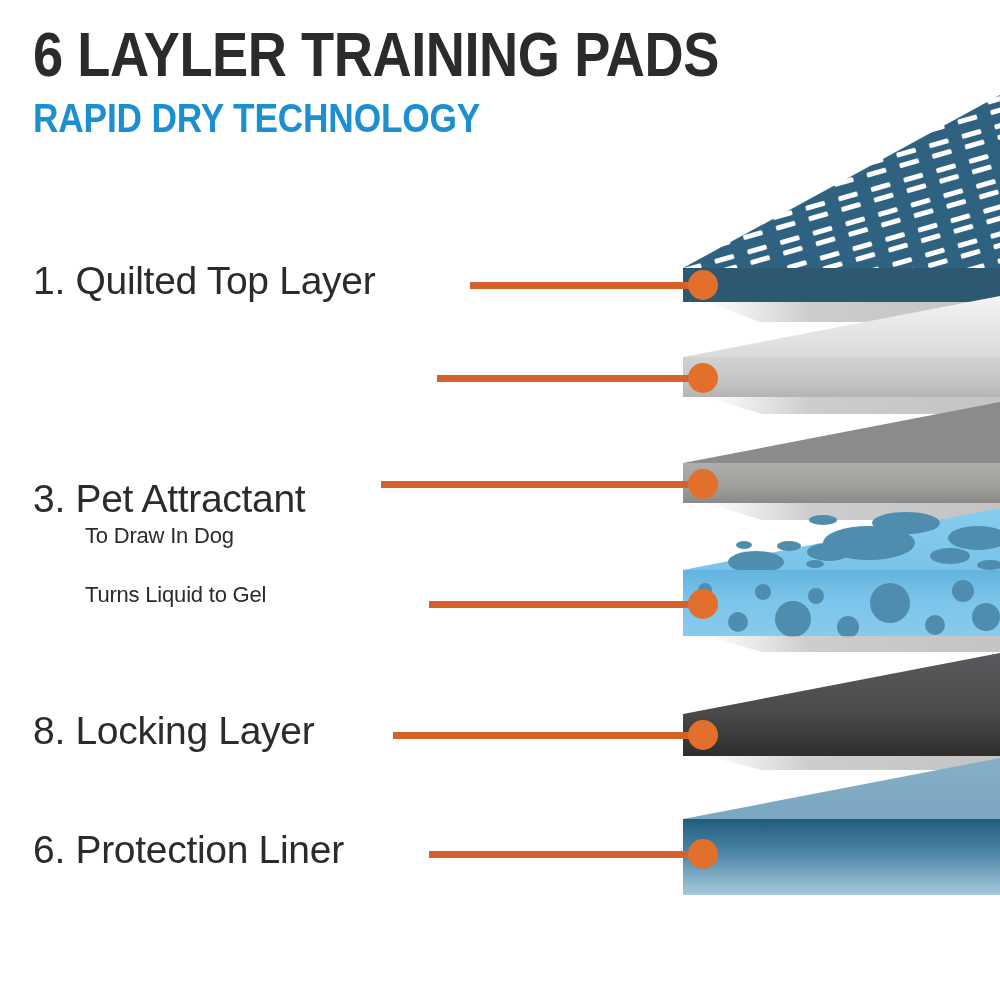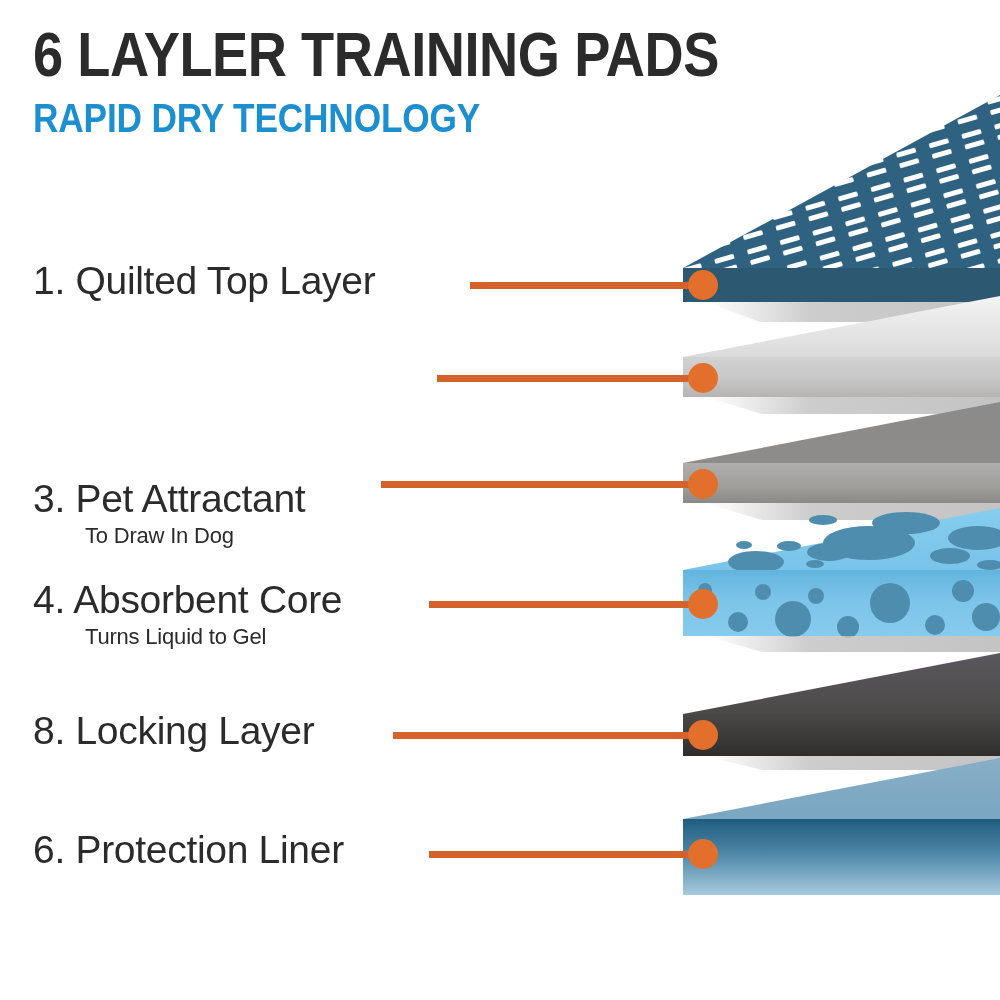--- a/index.html
+++ b/index.html
@@ -268,21 +268,20 @@
       <div class="label-main">1. Quilted Top Layer</div>
     </div>
 
 
     <div class="label-row" style="top:478px;">
       <div class="label-main">3. Pet Attractant</div>
       <div class="label-sub">To Draw In Dog</div>
     </div>
 
     <div class="label-row" style="top:579px;">
-      <div class="label-main">4. Absorbent Core</div>
       <div class="label-sub">Turns Liquid to Gel</div>
     </div>
 
     <div class="label-row" style="top:710px;">
       <div class="label-main">8. Locking Layer</div>
     </div>
 
     <div class="label-row" style="top:829px;">
       <div class="label-main">6. Protection Liner</div>
     </div>

